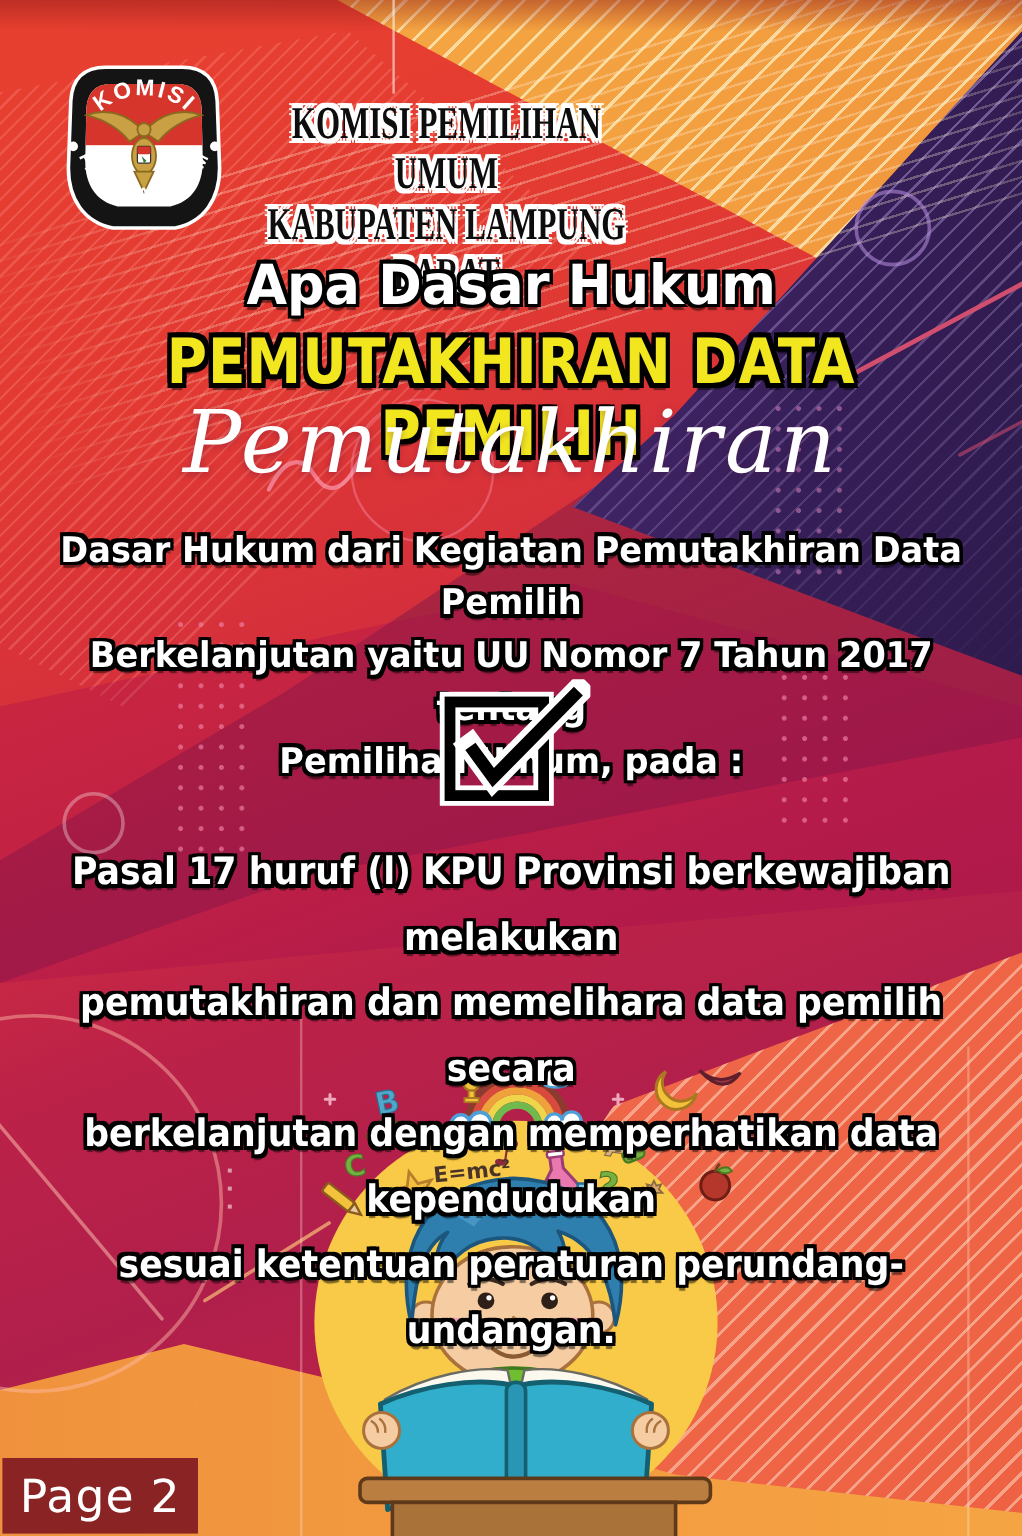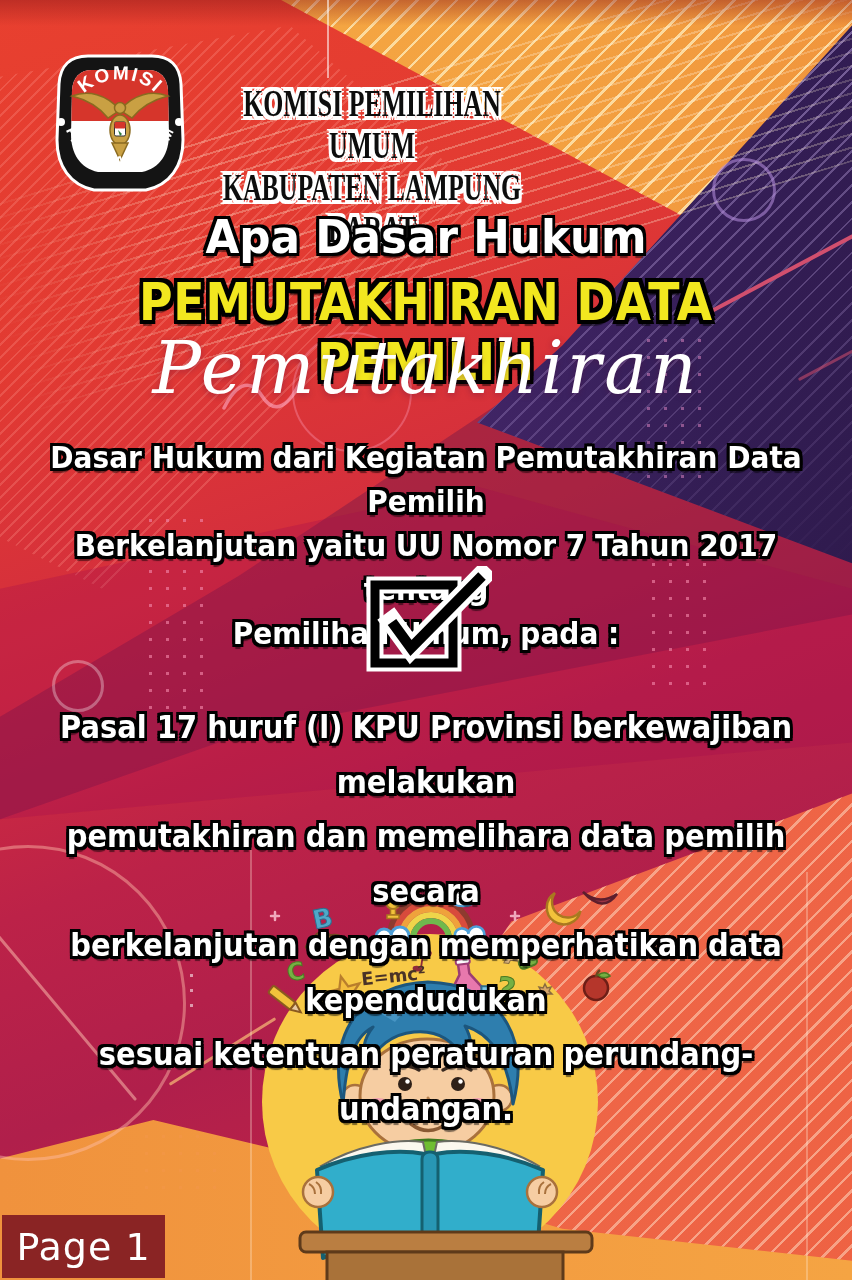--- a/index.html
+++ b/index.html
@@ -331,16 +331,16 @@
           <path d="M336,304 q-6,3 -6,10 M329,302 q-6,4 -5,12" fill="none" stroke="#a9713c" stroke-width="2"></path>
         </g>
 
         <rect x="85" y="352" width="292" height="20" rx="6" fill="#ba7e41" stroke="#5e3a1a" stroke-width="3"></rect>
         <rect x="112" y="372" width="236" height="34" fill="#a97239" stroke="#5e3a1a" stroke-width="3"></rect>
       </g>
     </svg>
   </div>
 
   <div class="badge">
-    <span>Page 1</span>
+    <span>Page 2</span>
   </div>
 
 </div>
 
 </body></html>

